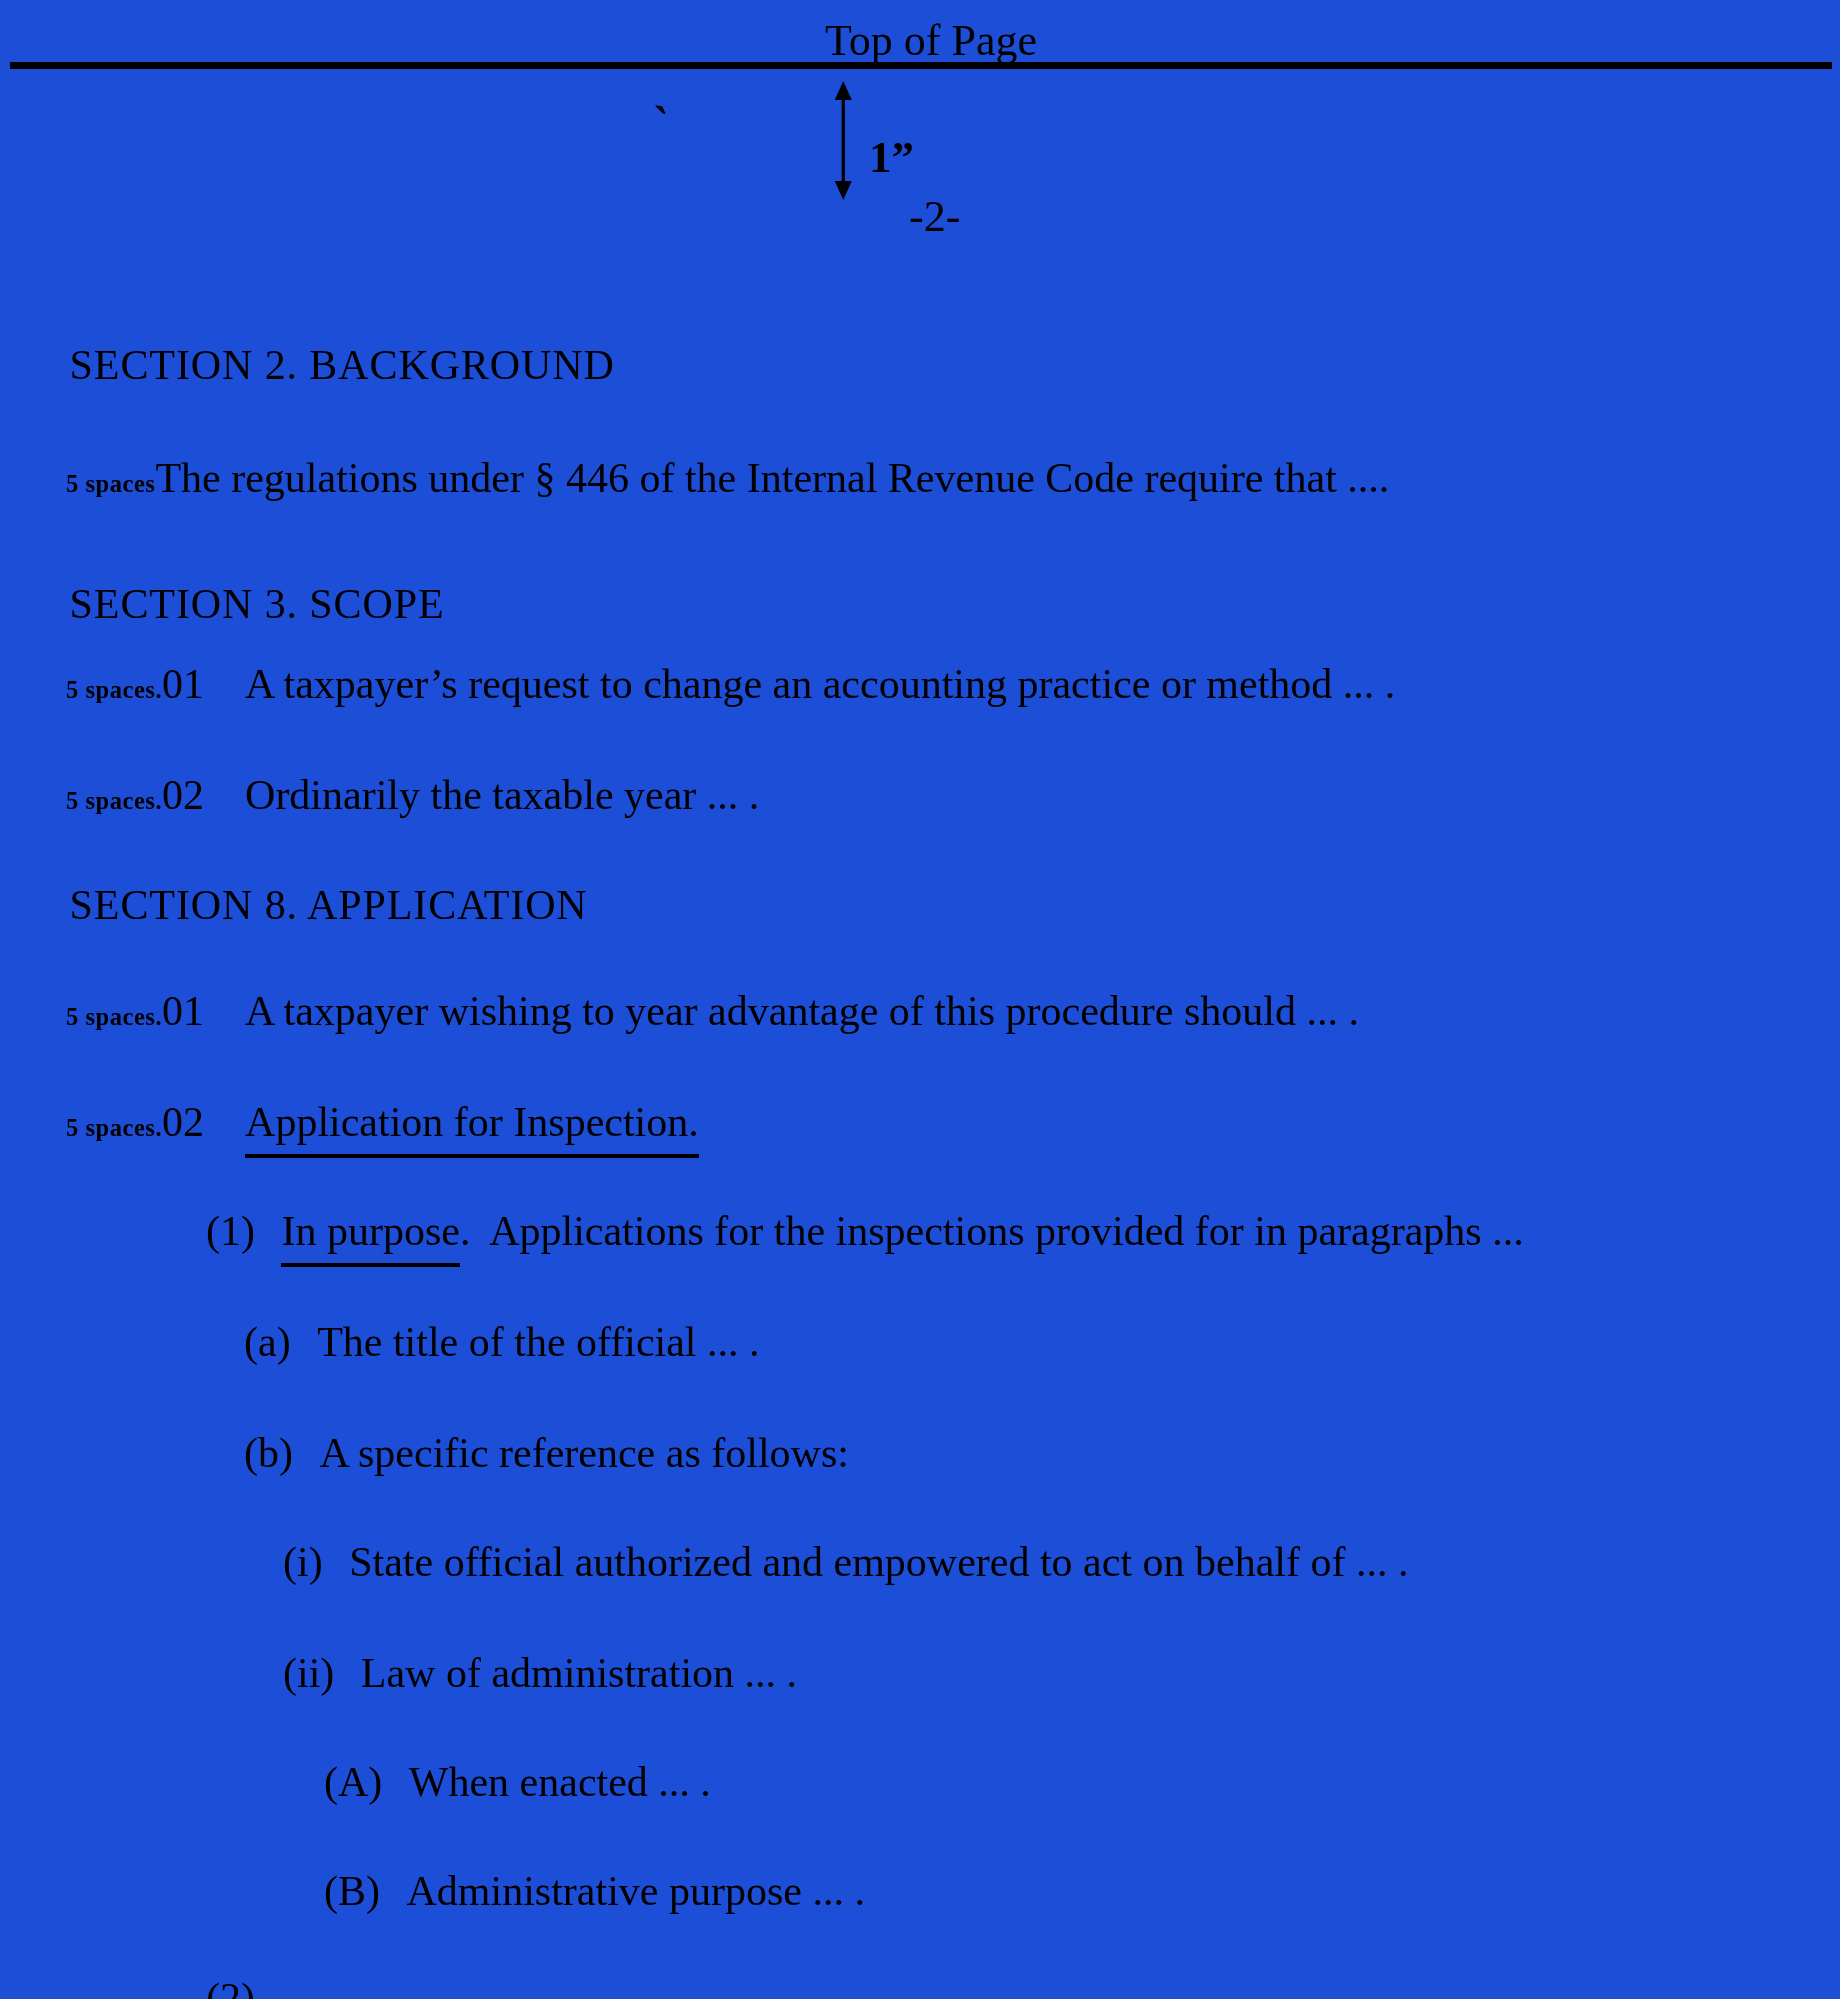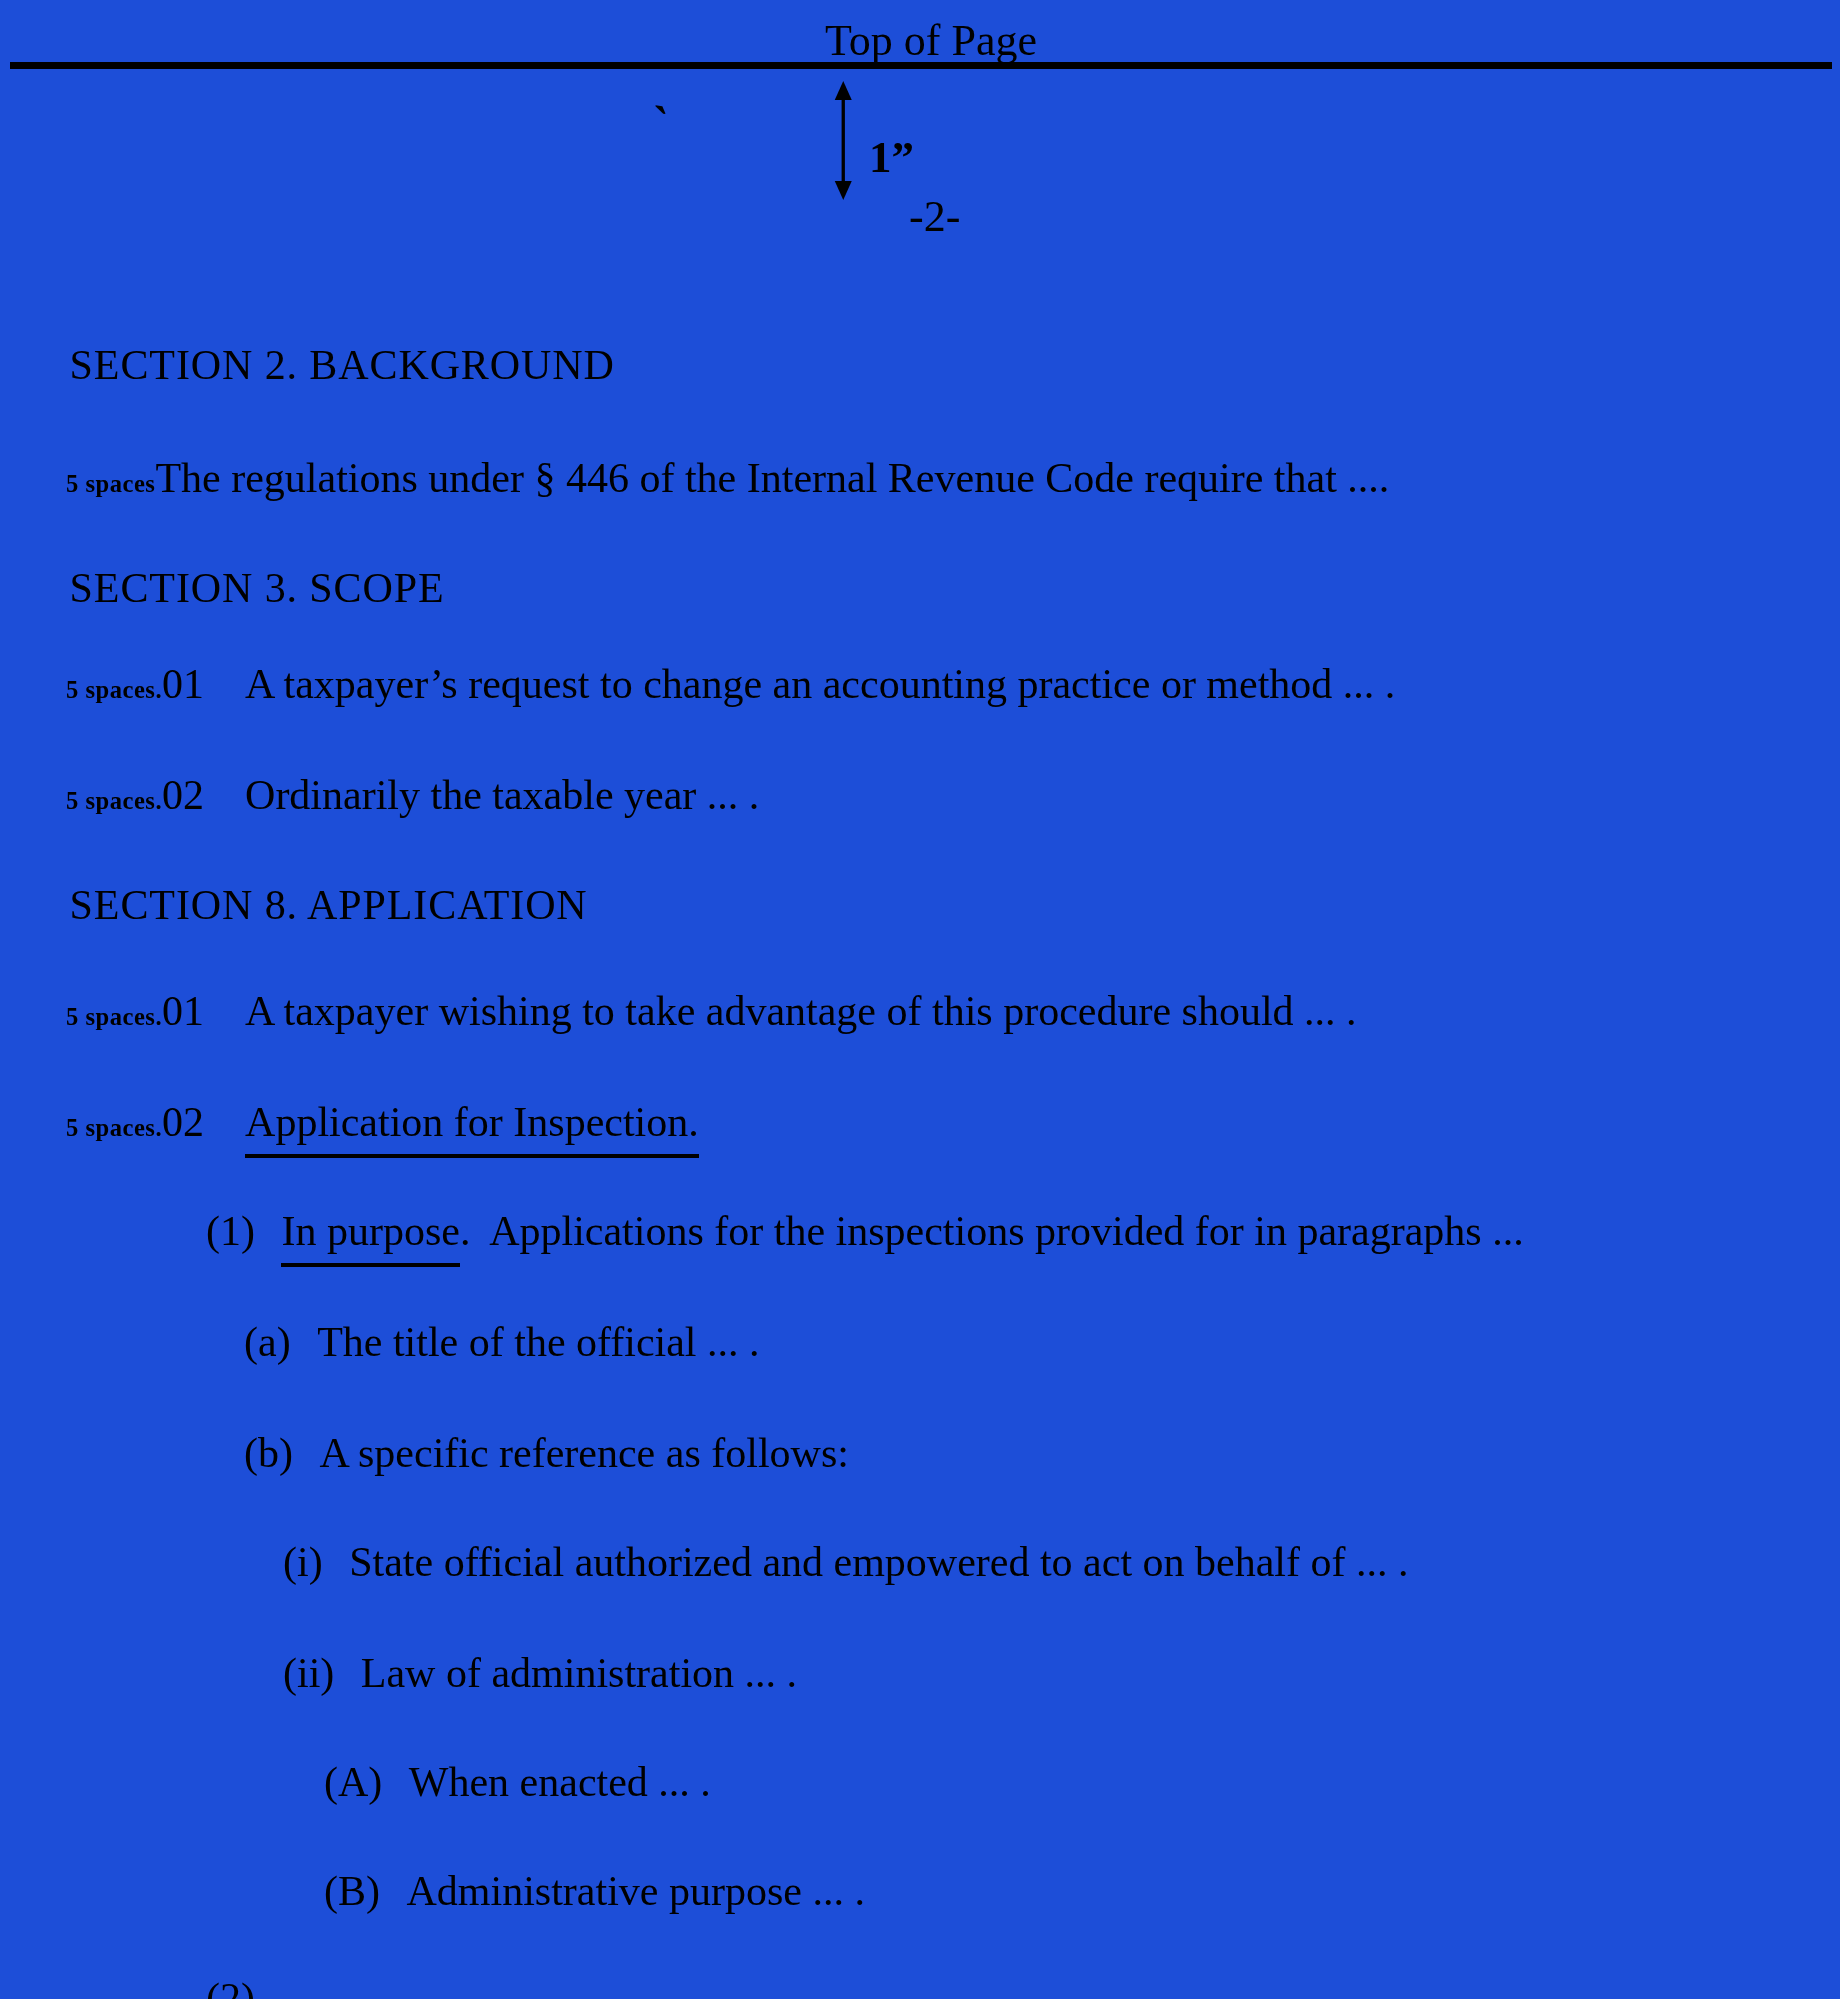--- a/index.html
+++ b/index.html
@@ -98,38 +98,38 @@
   <div class="page-num">-2-</div>
 
   <div class="line heading" style="top:293px;left:24px">
     <span>SECTION 2. BACKGROUND</span>
   </div>
 
   <div class="line" style="top:406px;left:24px">
     <span class="lbl">5 spaces</span><span>The regulations under § 446 of the Internal Revenue Code require that ....</span>
   </div>
 
-  <div class="line heading" style="top:516px;left:24px">
+  <div class="line heading" style="top:532px;left:24px">
     <span>SECTION 3. SCOPE</span>
   </div>
 
   <div class="line" style="top:612px;left:24px">
     <span class="lbl">5 spaces.</span><span class="num">01</span><span>A taxpayer’s request to change an accounting practice or method ... .</span>
   </div>
 
   <div class="line" style="top:723px;left:24px">
     <span class="lbl">5 spaces.</span><span class="num">02</span><span>Ordinarily the taxable year ... .</span>
   </div>
 
   <div class="line heading" style="top:833px;left:24px">
     <span>SECTION 8. APPLICATION</span>
   </div>
 
   <div class="line" style="top:939px;left:24px">
-    <span class="lbl">5 spaces.</span><span class="num">01</span><span>A taxpayer wishing to take advantage of this procedure should ... .</span>
+    <span class="lbl">5 spaces.</span><span class="num">01</span><span>A taxpayer wishing to year advantage of this procedure should ... .</span>
   </div>
 
   <div class="line" style="top:1050px;left:24px">
     <span class="lbl">5 spaces.</span><span class="num">02</span><span class="u">Application for Inspection.</span>
   </div>
 
   <div class="line" style="top:1159px;left:164px">
     <span class="lead">(1)</span><span class="u">In purpose</span><span>.  Applications for the inspections provided for in paragraphs ...</span>
   </div>
 

